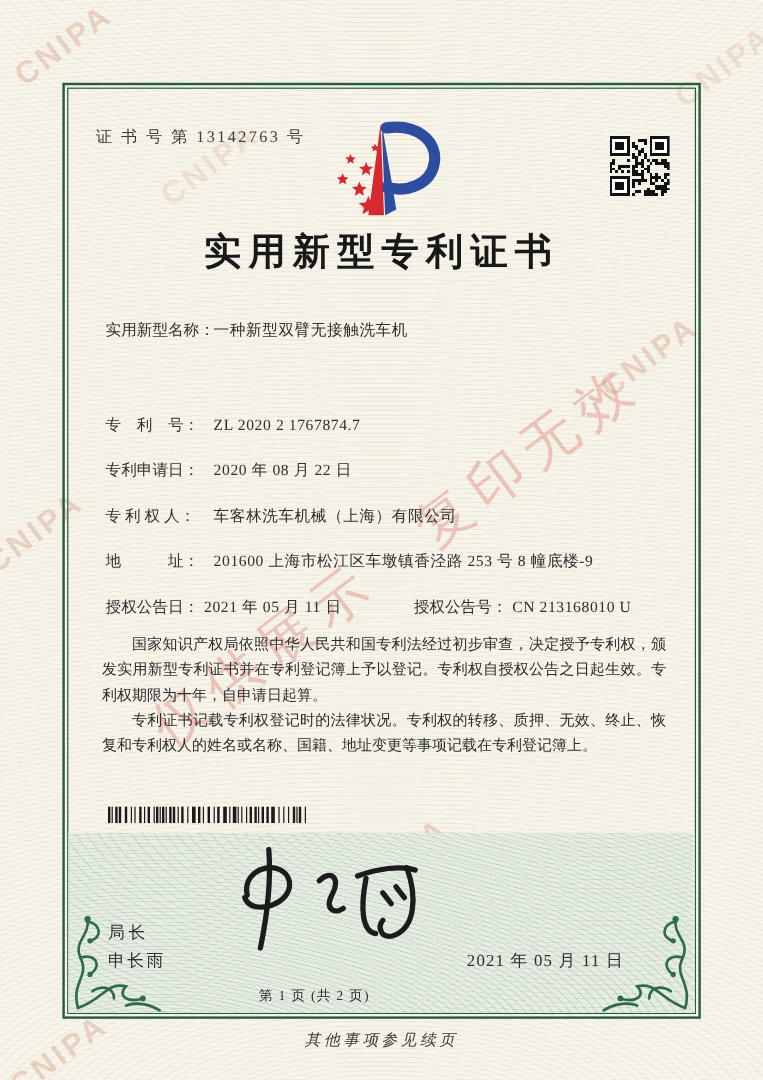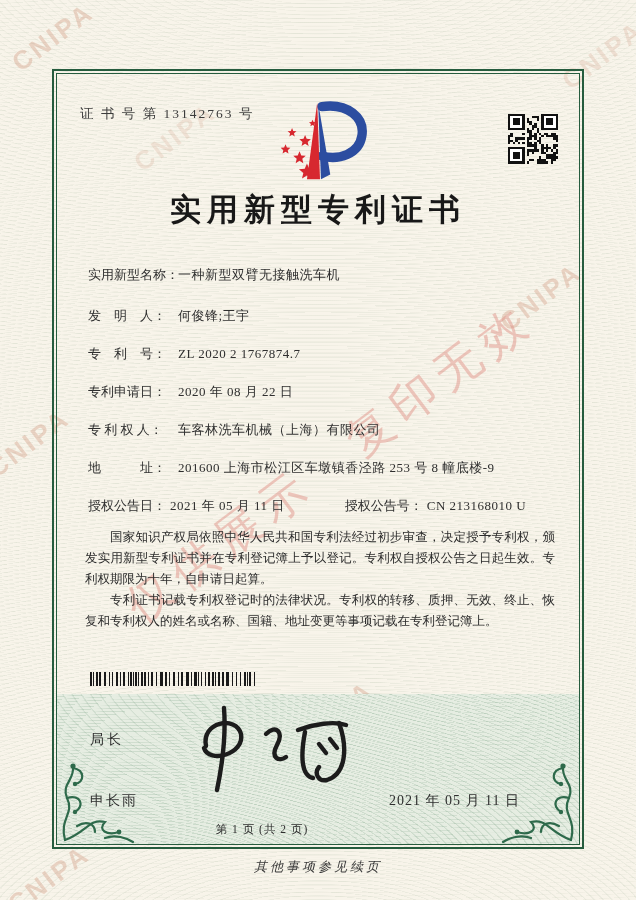--- a/index.html
+++ b/index.html
@@ -62,21 +62,21 @@
   .grant-pair .sep{width:60px;}
   
   .body-text{
     left:85px; top:527px; width:470px; font-size:12.5px; line-height:21px;
     text-align:justify; color:#2c2c2c;
   }
   .body-text p{margin:0; text-indent:2em;}
   
   .barcode{left:90px; top:672px; width:165px; height:14px;}
   
-  .sig-title{left:90px; top:731px; font-size:14px; letter-spacing:3px;
+  .sig-title{left:90px; top:769px; font-size:14px; letter-spacing:3px;
     font-family:Liberation Mono, monospace; color:#303030;}
   .sig-name{left:90px; top:757px; font-size:14px; letter-spacing:2px;
     font-family:"Liberation Sans",sans-serif; color:#303030;margin-top:35px;}
   .sig-script{left:178px; top:702px;}
   .issue-date{left:340px; top:792px; width:180px; text-align:right; font-size:14px; letter-spacing:1px;}
   .page-no{left:0; top:822px; width:524px; text-align:center; font-size:11.5px; letter-spacing:1px; color:#2e2e2e;}
   .footer-note{left:0; top:858px; width:636px; text-align:center; font-size:13px; letter-spacing:3px; color:#3a3a3a;font-style:italic;}
 </style>
 </head>
 <body>
@@ -279,24 +279,20 @@
         <rect x="2" y="16" width="3" height="3"></rect>
       </g>
     </svg>
 
   <div class="abs row" style="top:266px">
     <span class="lbl">实用新型名称：</span>
     <span class="val">一种新型双臂无接触洗车机</span>
   </div>
 
   <div class="abs title">实用新型专利证书</div>
-  <div class="abs row" style="top:307px">
-    <span class="lbl">发　明　人：</span>
-    <span class="val">何俊锋;王宇</span>
-  </div>
   <div class="abs row" style="top:345px">
     <span class="lbl">专　利　号：</span>
     <span class="val">ZL 2020 2 1767874.7</span>
   </div>
   <div class="abs row" style="top:383px">
     <span class="lbl">专利申请日：</span>
     <span class="val">2020 年 08 月 22 日</span>
   </div>
   <div class="abs row" style="top:421px">
     <span class="lbl">专 利 权 人：</span>

